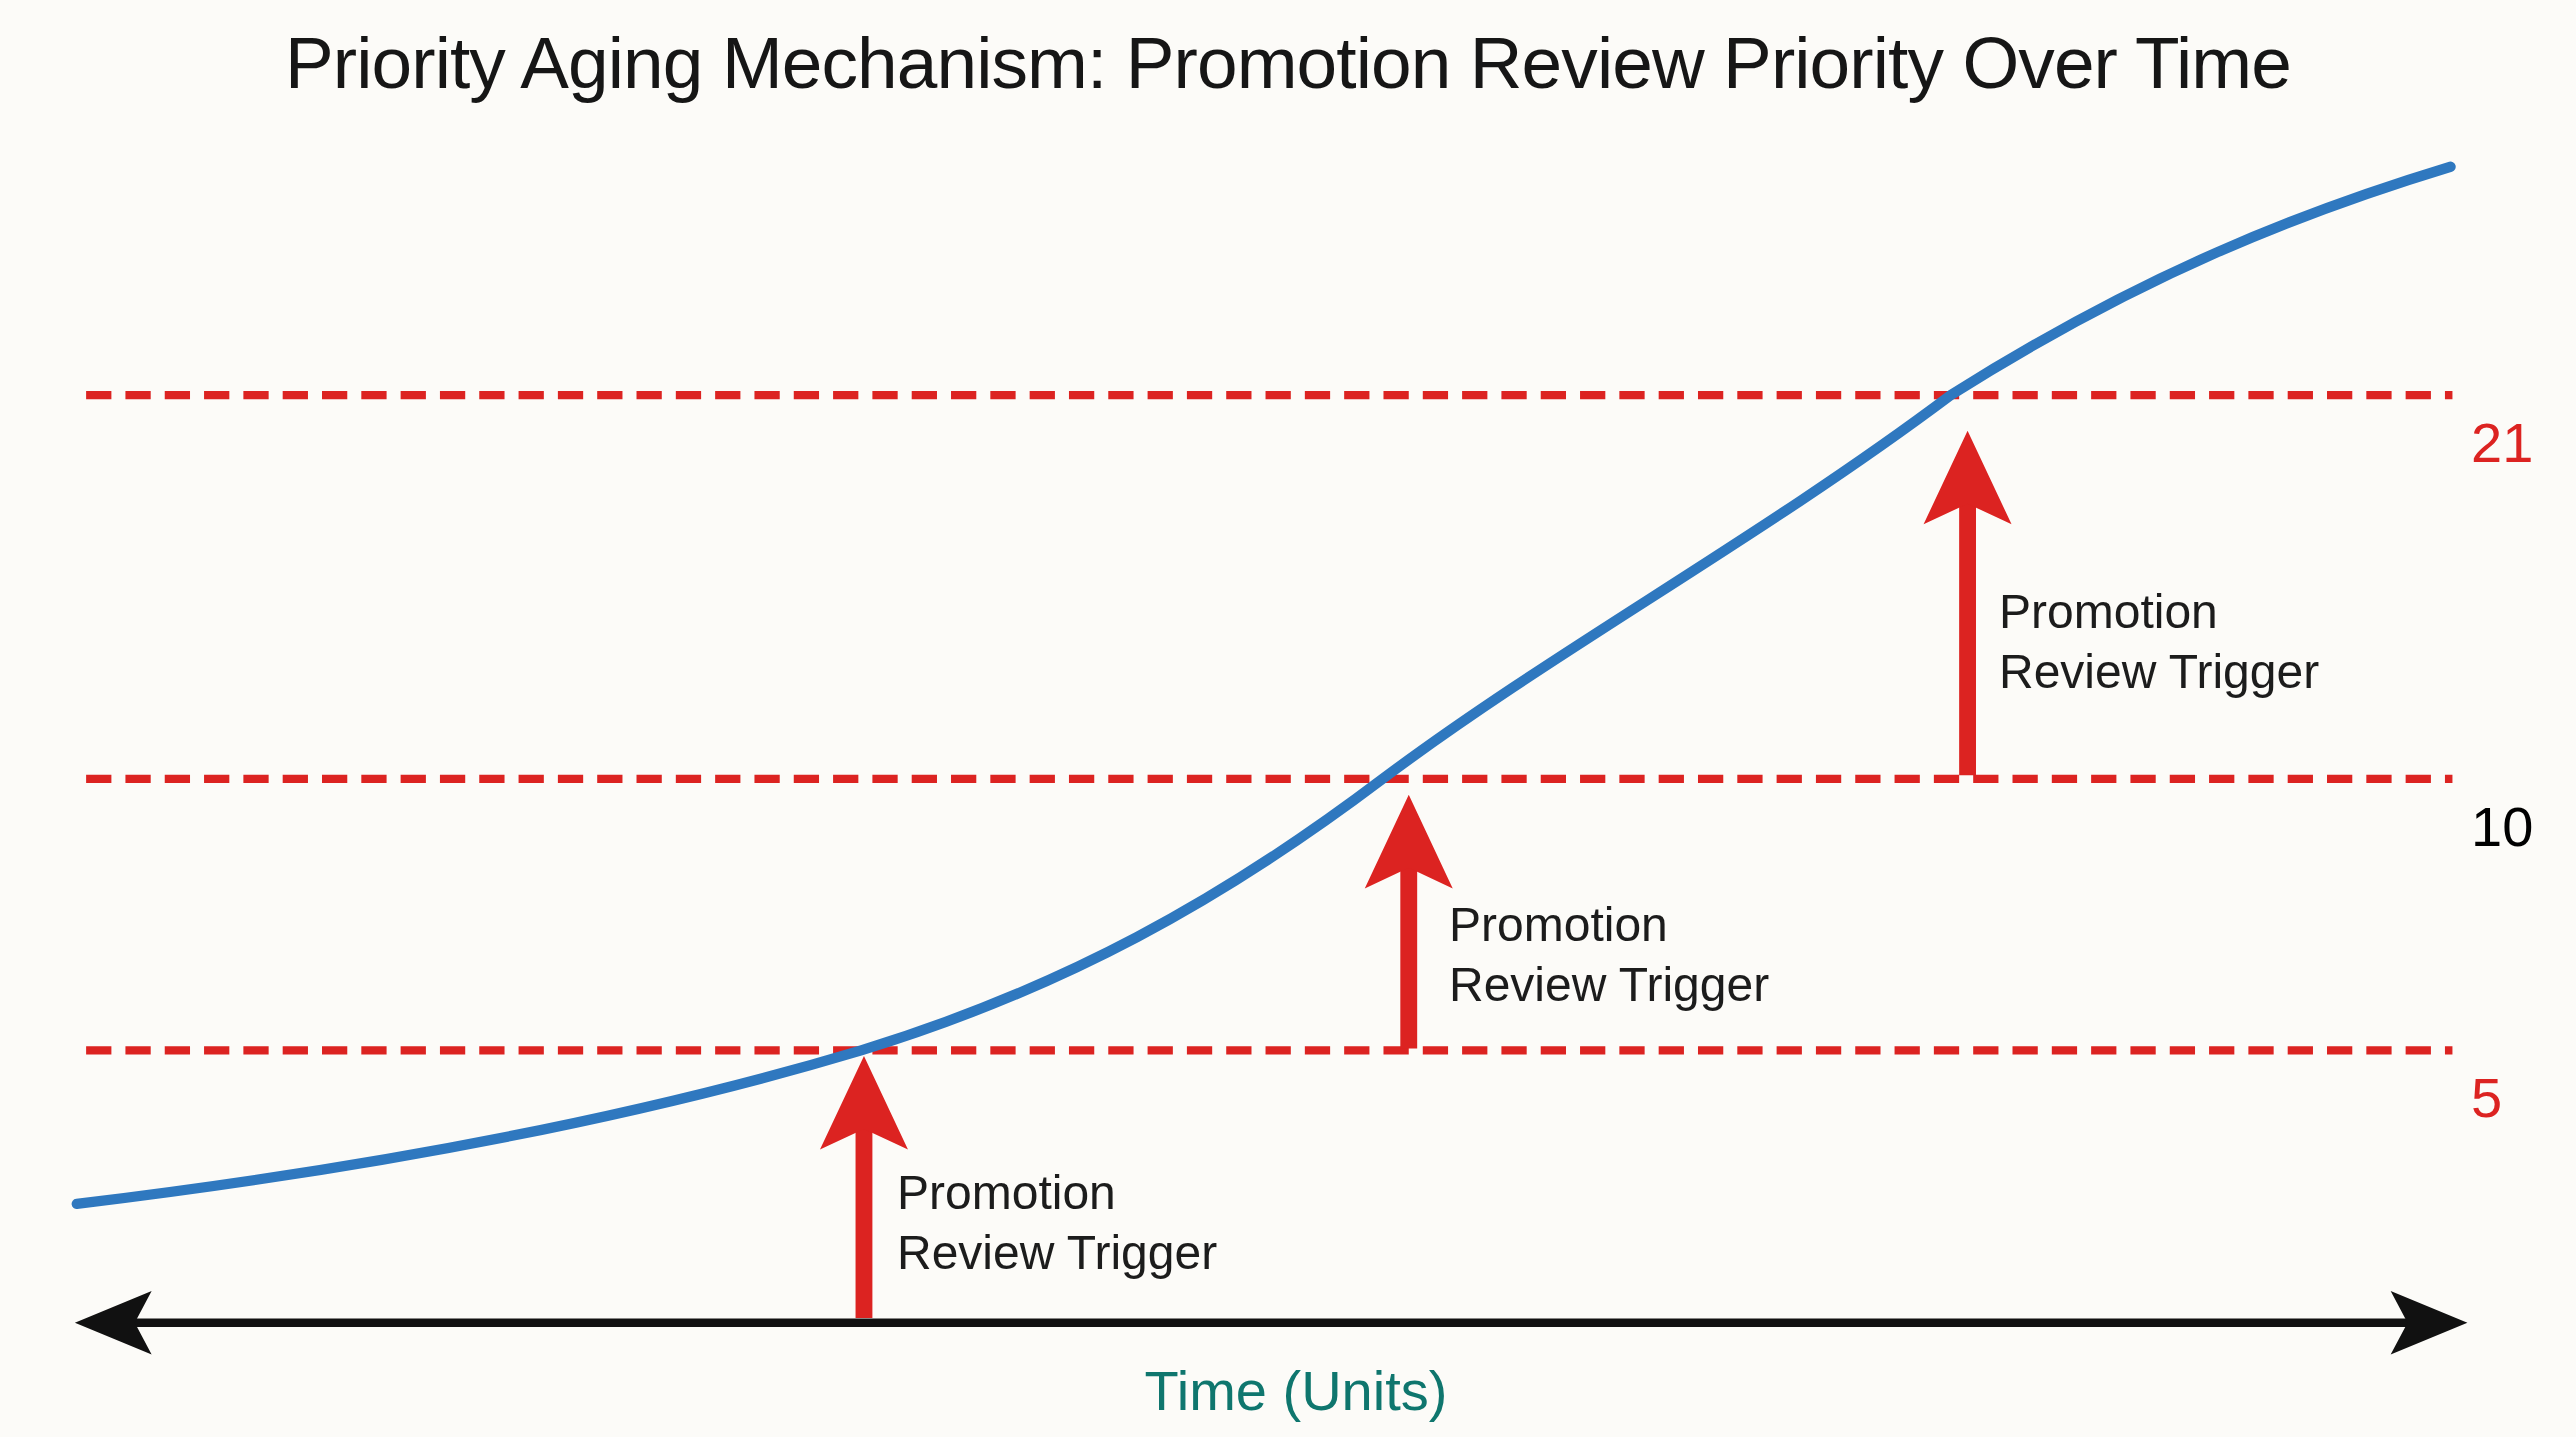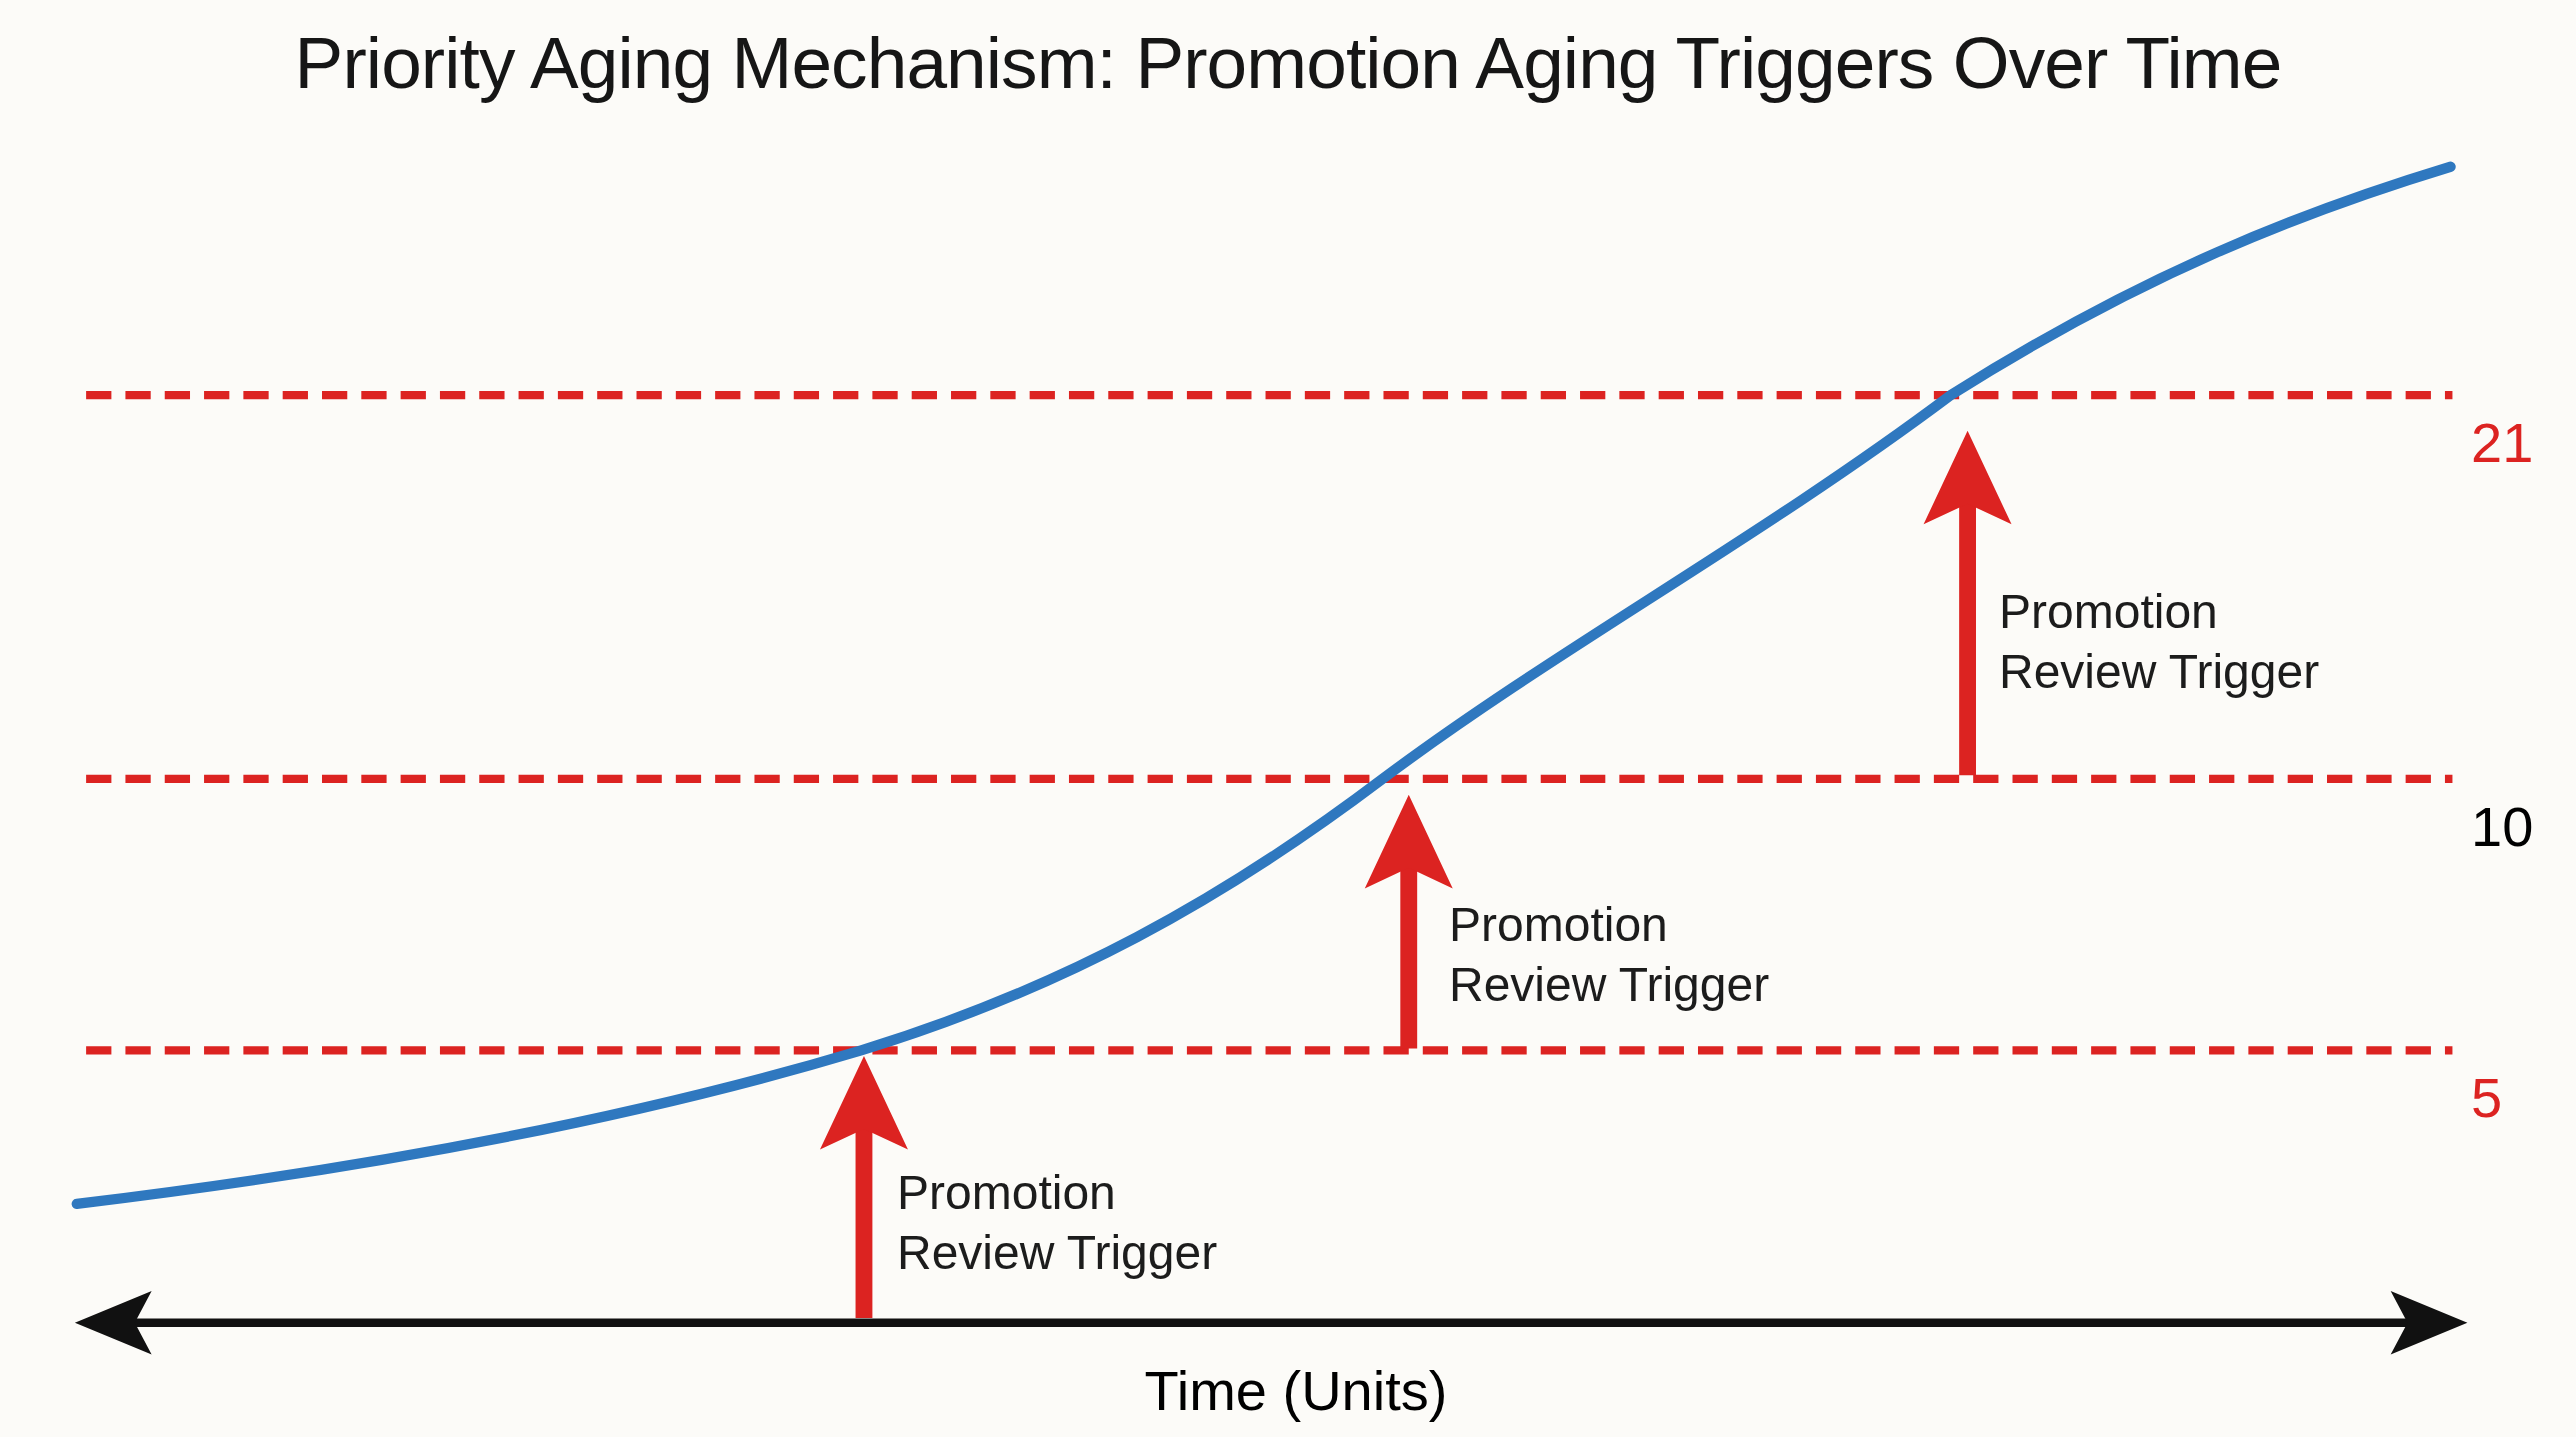--- a/index.html
+++ b/index.html
@@ -21,21 +21,21 @@
   }
   .curve-label{
     position:absolute;left:236px;top:957px;
     font-size:54px;line-height:1.1;
     color:#1c1c1c;white-space:nowrap;
   }
   .x-label{
     position:absolute;left:1296px;top:1359px;
     transform:translateX(-50%);
     font-size:56px;line-height:1.15;
-    color:#000000;white-space:nowrap;
+    color:#0f766e;white-space:nowrap;
   }
   .threshold-label{
     position:absolute;
     transform:translateY(-50%);
     font-size:56px;line-height:1;
     font-weight:400;
     white-space:nowrap;
     margin-top:48px;
   }
   .annotation{
@@ -65,21 +65,21 @@
       <g>
         <line x1="2102" y1="828" x2="2102" y2="534" stroke="#dc2321" stroke-width="18"></line>
         <polygon points="2102,460 2055,560 2102,538 2149,560" fill="#dc2321"></polygon>
       </g>
       <g>
         <line x1="140" y1="1413" x2="2576" y2="1413" stroke="#111111" stroke-width="9"></line>
         <polygon points="2636,1413 2554,1379 2572,1413 2554,1447" fill="#111111"></polygon>
         <polygon points="80,1413 162,1379 144,1413 162,1447" fill="#111111"></polygon>
       </g>
     </svg>
-  <div class="title">Priority Aging Mechanism: Promotion Aging Triggers Over Time</div>
+  <div class="title">Priority Aging Mechanism: Promotion Review Priority Over Time</div>
   <div class="x-label">Time (Units)</div>
 <div class="threshold-label" style="left: 2471px; top: 1050px; color: rgb(220, 35, 33);">5</div>
     <div class="threshold-label" style="left: 2471px; top: 779px; color: #000000;">10</div>
     <div class="threshold-label" style="left: 2471px; top: 395px; color: rgb(220, 35, 33);">21</div>
     <div class="annotation" style="left: 897px; top: 1163px;">
       <div class="">Promotion</div>
       <div class="">Review Trigger</div>
     </div>
     <div class="annotation" style="left: 1449px; top: 895px;">
       <div class="">Promotion</div>

